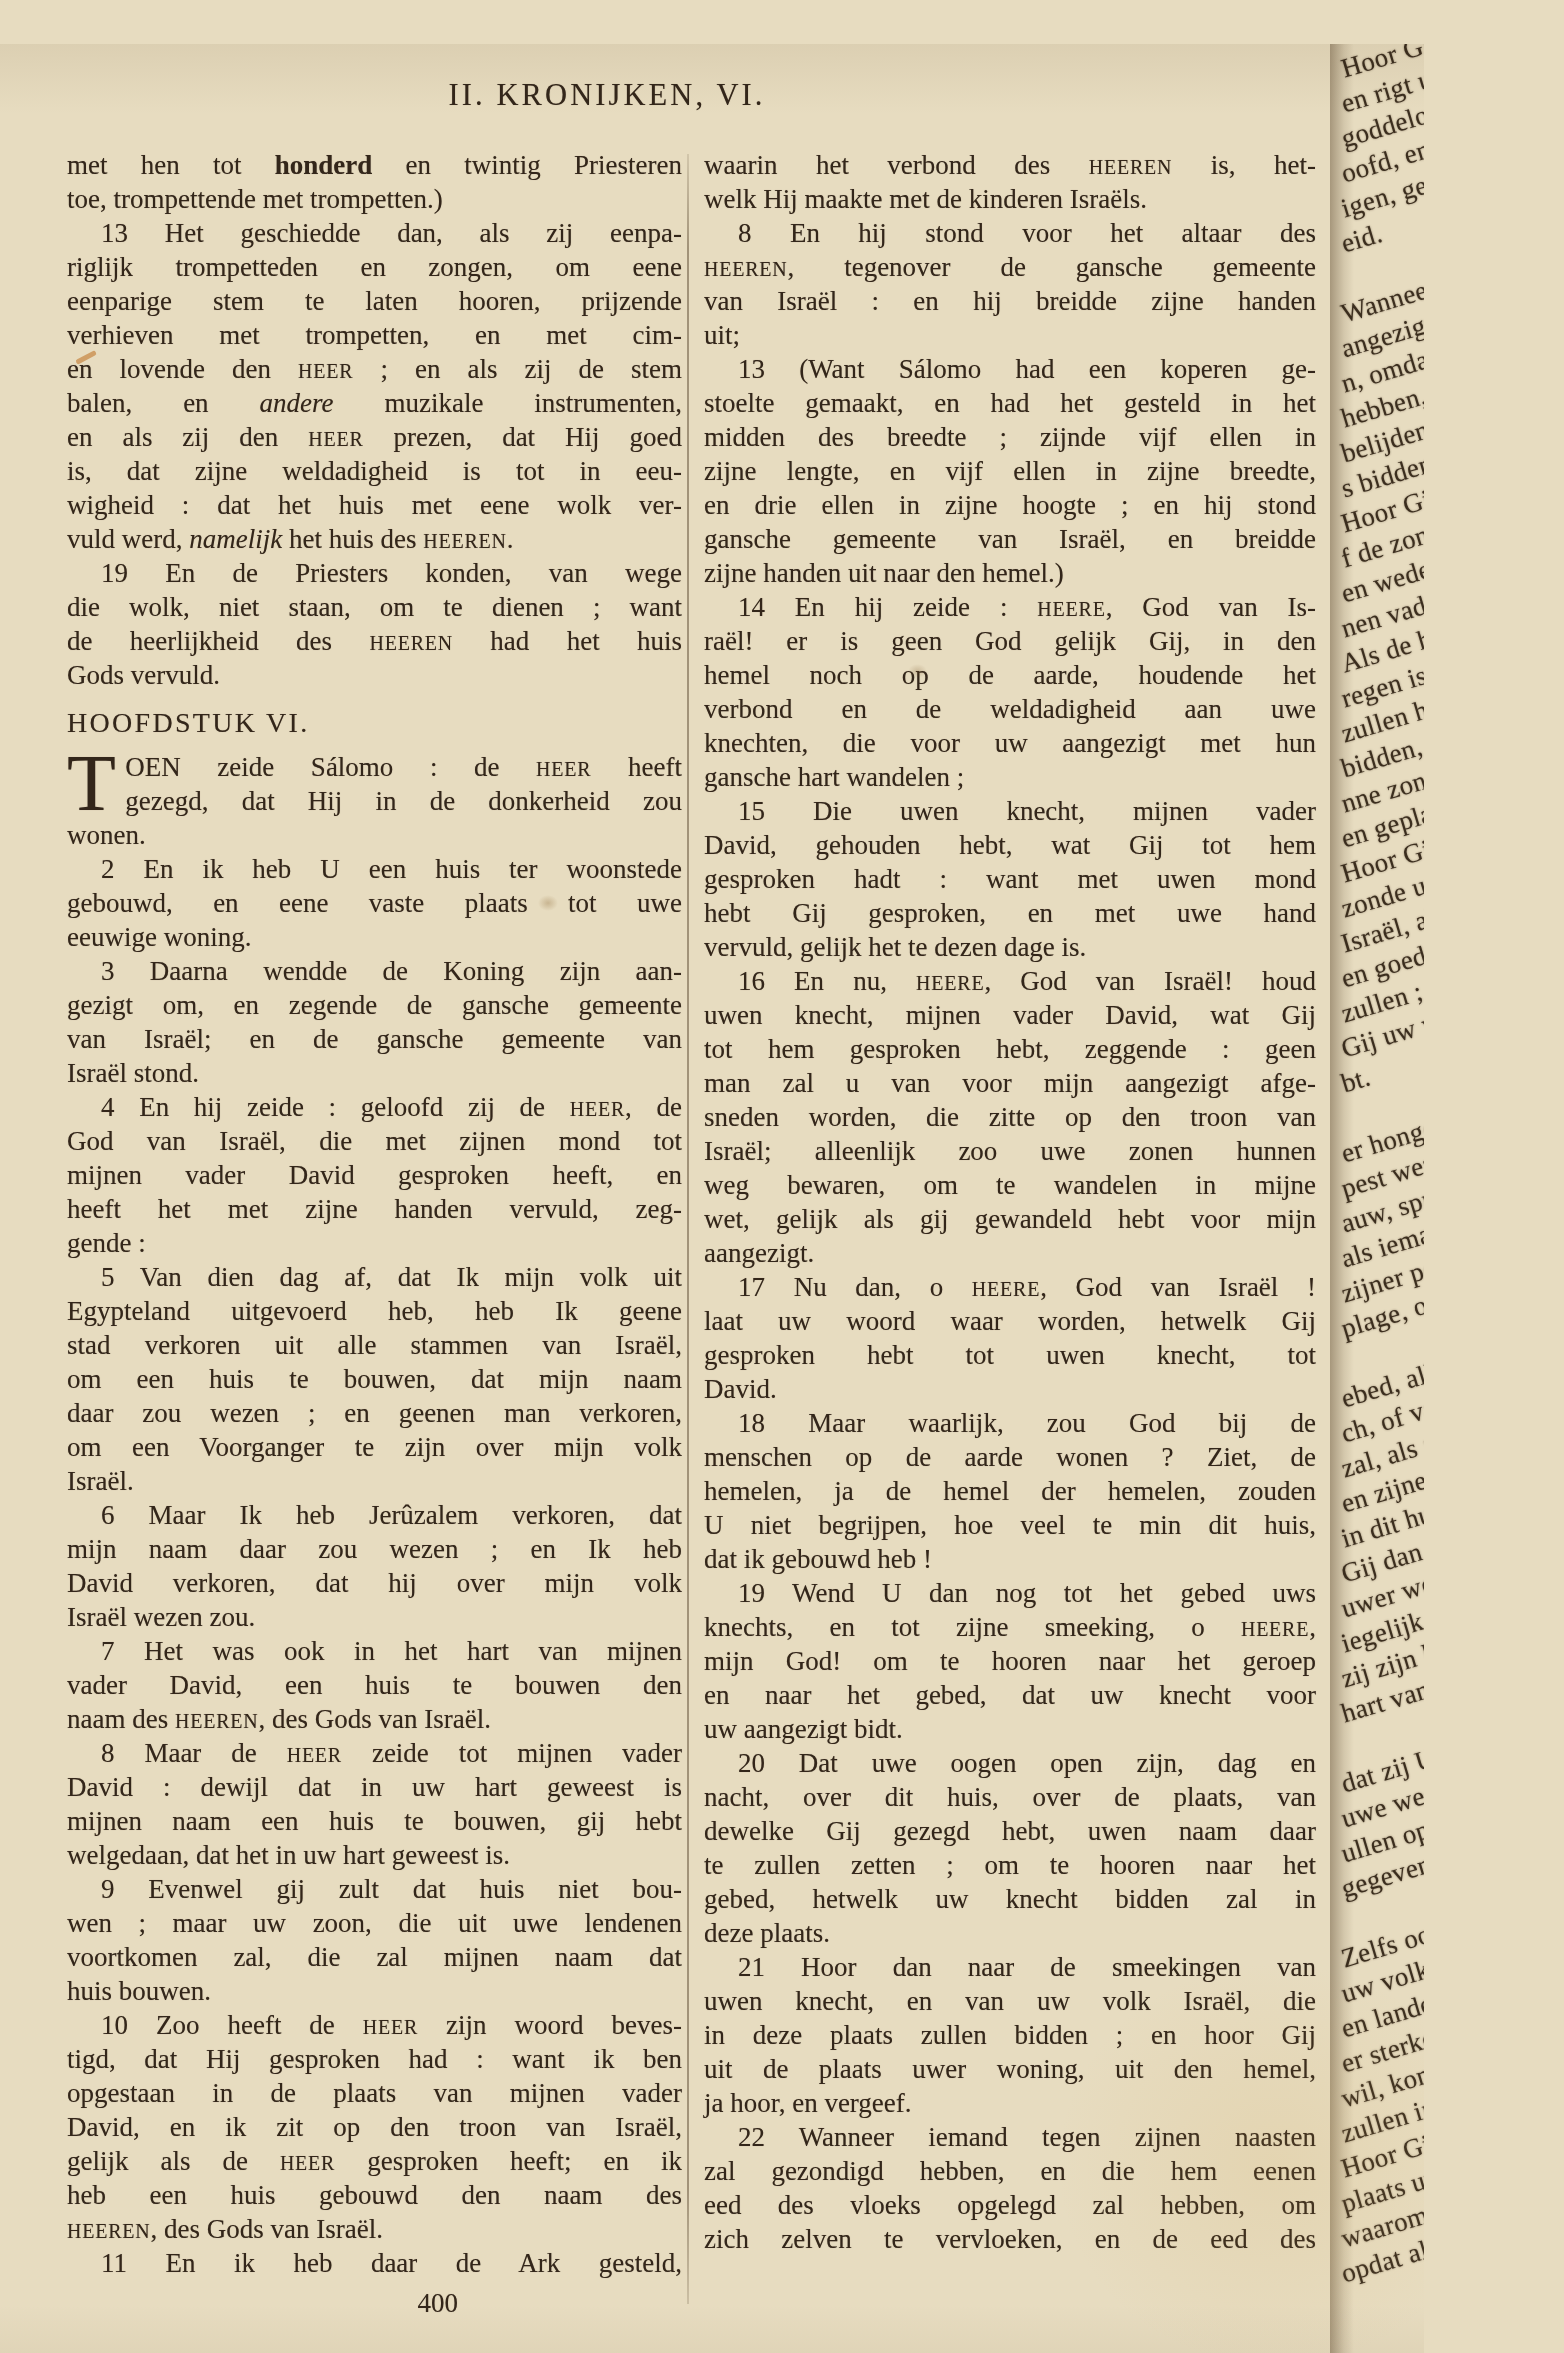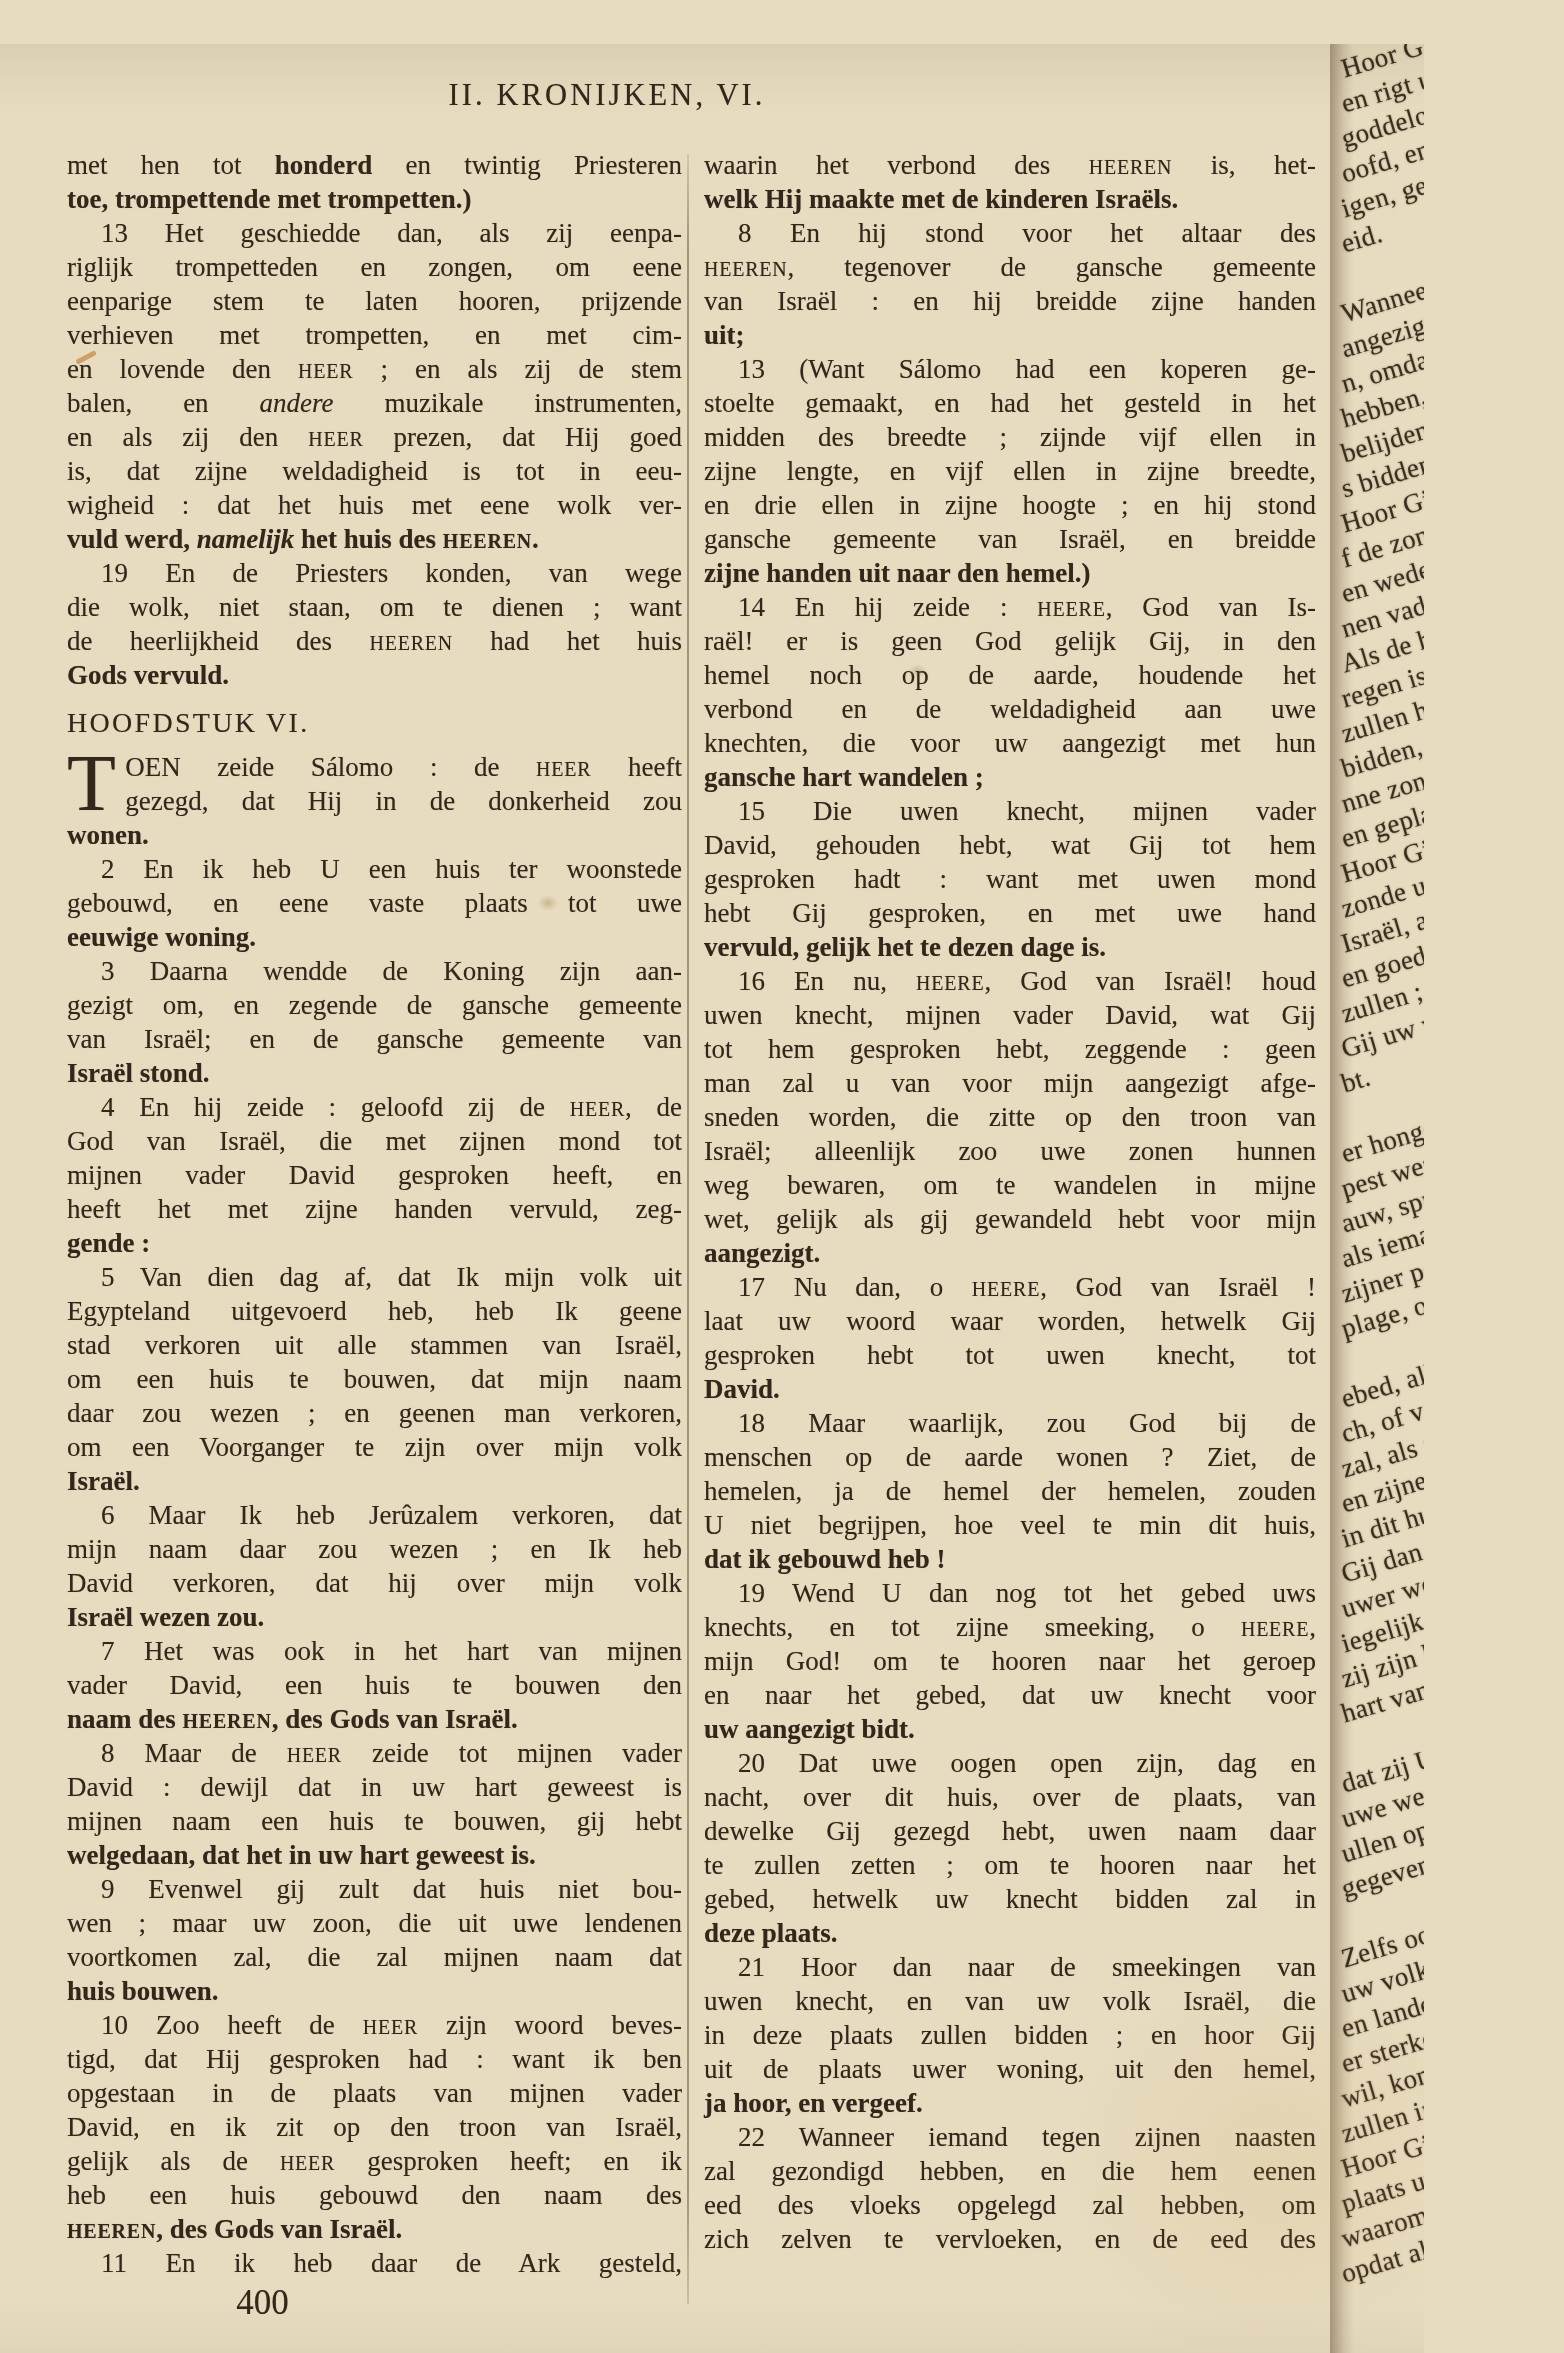--- a/index.html
+++ b/index.html
@@ -34,36 +34,36 @@
   .col {
     position:absolute; top:104px; font-size:27px; line-height:34px;
     color:var(--ink); text-shadow:0 0 0.8px rgba(50,35,20,.35);
   }
   .col-left  { left:67px;  width:615px; }
   .col-right { left:704px; width:612px; }
   .tl {
     white-space:nowrap; height:34px;
     text-align:justify; text-align-last:justify; text-justify:inter-word;
   }
-  .tl.last { text-align-last:left;font-weight:bold; }
+  .tl.last { text-align-last:left; }
   .tl.ind  { padding-left:34px; }
   .sc { font-size:.74em; letter-spacing:0.8px; }
   i  { font-style:italic; }
   b  { font-weight:bold; }
   .chapter-heading {
     height:39px; line-height:39px; margin:11px 0 7.8px;
     text-align:left; padding-right:203px;
     font-size:28px; letter-spacing:2.3px;
   }
   .dropcap {
     float:left; font-size:80px; line-height:64px; padding:1.6px 9.4px 0 0;
     color:var(--ink);
   }
   .page-number {
-    margin-top:6.3px; text-align:center; padding-right:224px; font-size:35px;
+    margin-top:6.3px; text-align:right; padding-right:224px; font-size:27px;
   }
   .col-divider {
     position:absolute; left:687px; top:110px; width:1.6px; height:2150px;
     background:linear-gradient(180deg, rgba(92,74,50,.15), rgba(92,74,50,.5) 94px, rgba(92,74,50,.5) 2034px, rgba(92,74,50,.2));
   }
   
   .next-page-area {
     position:absolute; left:1330px; top:0; width:235px; height:2354px;
     overflow:hidden;
   }

